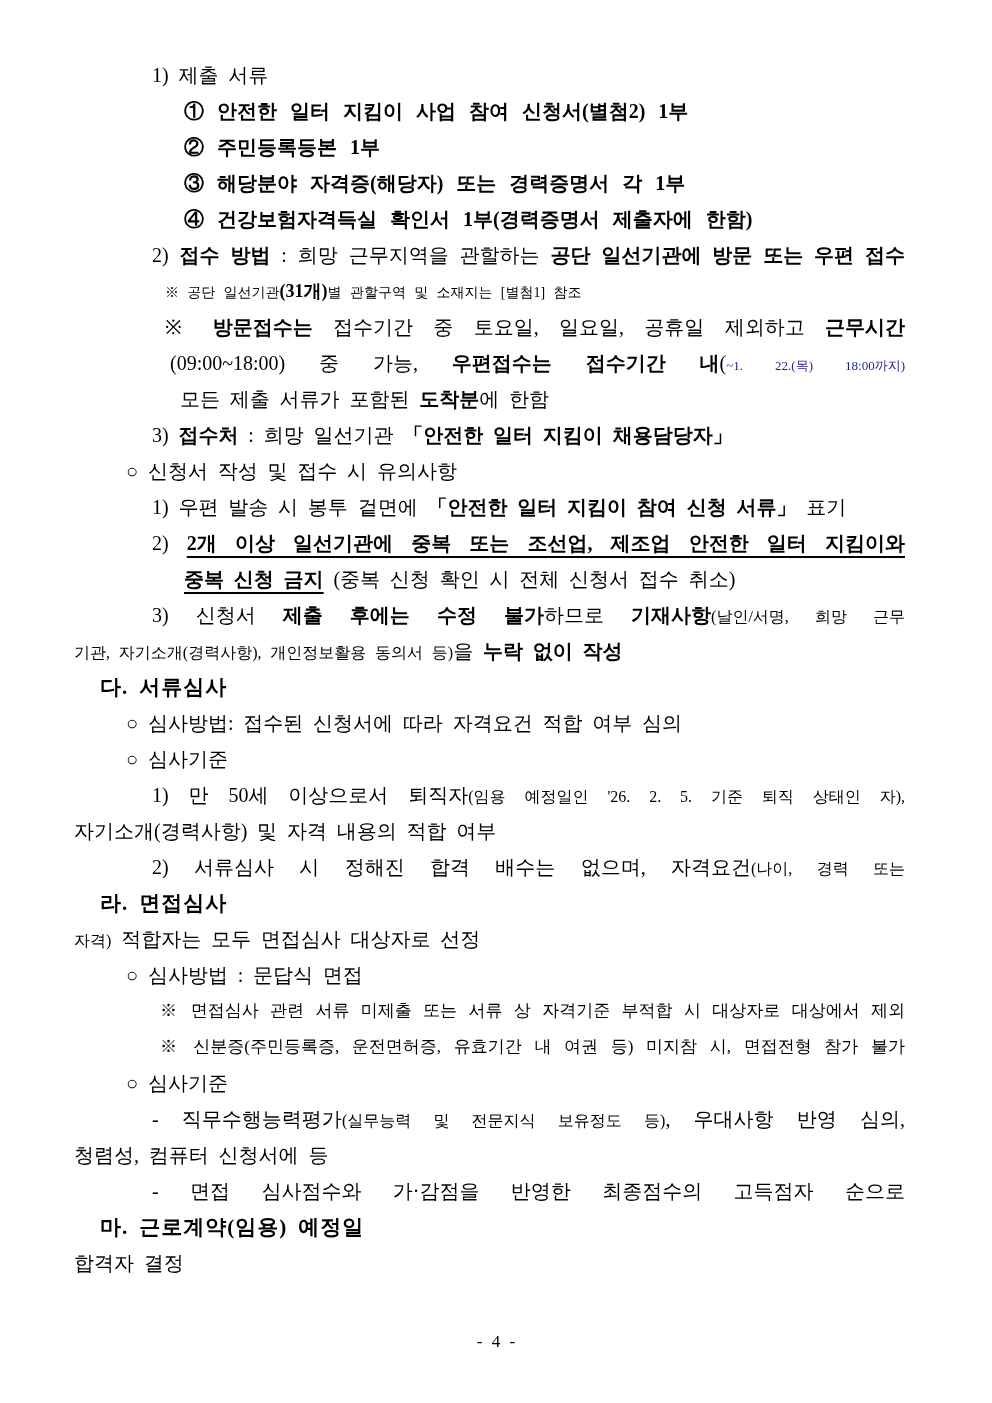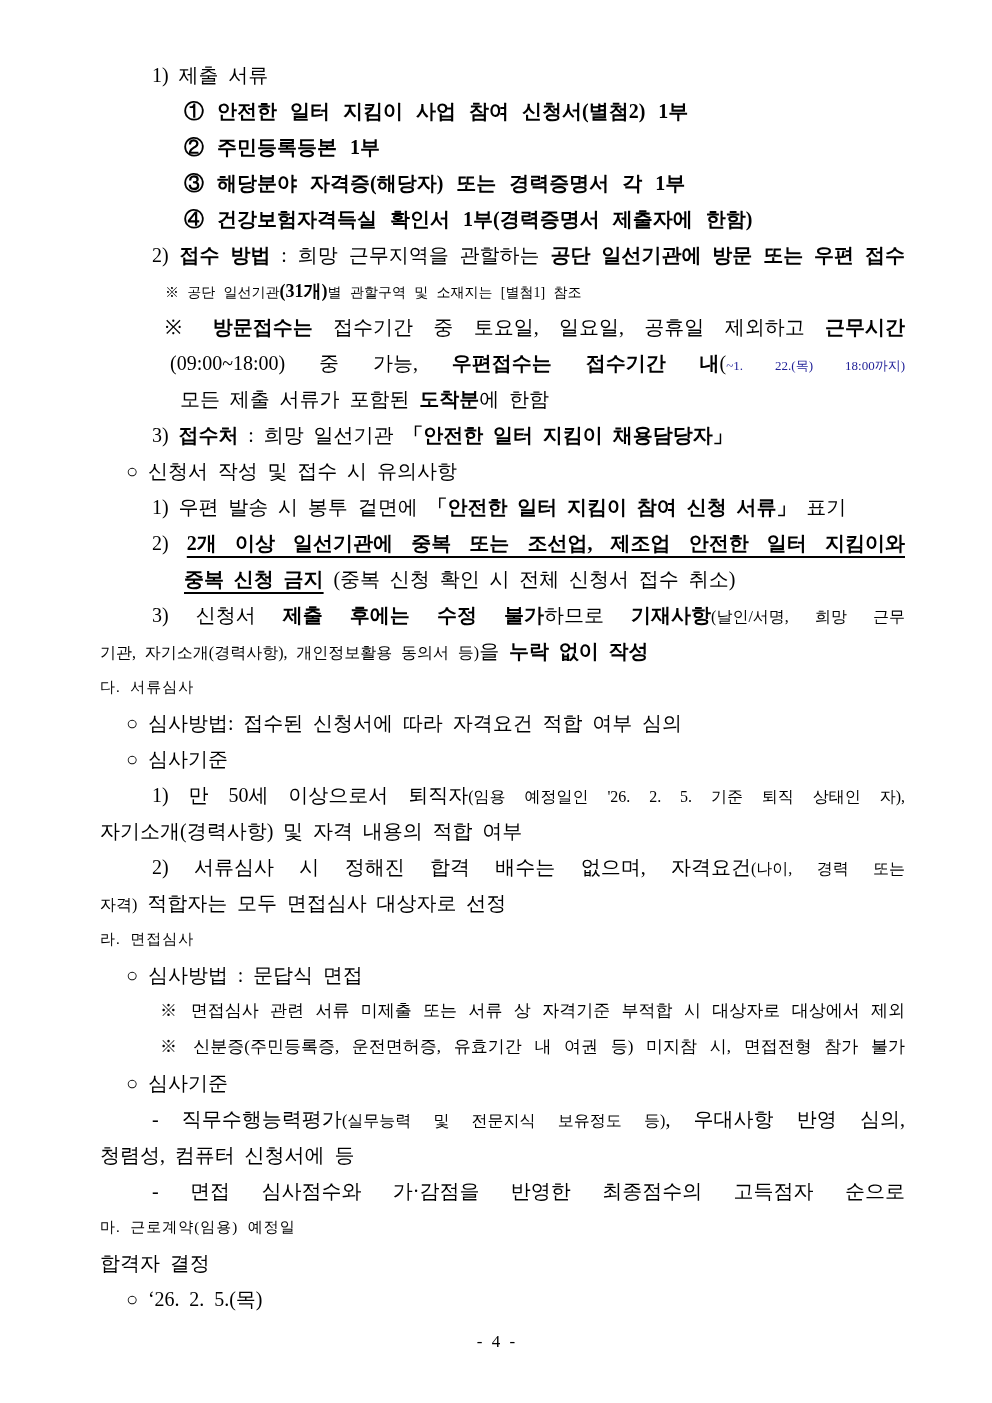--- a/index.html
+++ b/index.html
@@ -33,28 +33,28 @@
     overflow:hidden;
     height:36px;
   }
   .wide{word-spacing:0.5em;}
   
   .head{margin-left:100px;}
   .circ{margin-left:126px;}
   .num{margin-left:152px;}
   .star{margin-left:165px;}
   .sub{margin-left:184px;}
-  .cont{margin-left:100px;}
+  .cont{margin-left:74px;}
   .time{margin-left:170px;}
   .doc{margin-left:180px;}
   .subx{margin-left:160px;}
   
   .s-n{font-size:20px;}
   .s-b{font-size:20px;font-weight:bold;}
-  .s-h{font-size:15px;font-weight:normal;letter-spacing:1px;}
+  .s-h{font-size:21px;font-weight:bold;letter-spacing:1px;}
   .s-sm{font-size:16px;font-family:Liberation Serif, serif;}
   .s-s18{font-size:14px;}
   .s-b18{font-size:18px;font-weight:bold;}
   .s-s17{font-size:17px;}
   .s-blue{font-size:13px;color:var(--blue);}
   .s-bu{
     font-size:20px;font-weight:bold;
     text-decoration:underline;
     text-decoration-thickness:2px;
     text-underline-offset:6px;
@@ -86,27 +86,26 @@
       <div class="line num just"><span class="s-n">2) </span><span class="s-bu">2개 이상 일선기관에 중복 또는 조선업, 제조업 안전한 일터 지킴이와</span></div>
       <div class="line sub"><span class="s-bu">중복 신청 금지</span><span class="s-n"> (중복 신청 확인 시 전체 신청서 접수 취소)</span></div>
       <div class="line num just"><span class="s-n">3) 신청서 </span><span class="s-b">제출 후에는 수정 불가</span><span class="s-n">하므로 </span><span class="s-b">기재사항</span><span class="s-sm">(날인/서명, 희망 근무</span></div>
       <div class="line cont"><span class="s-sm">기관, 자기소개(경력사항), 개인정보활용 동의서 등)</span><span class="s-n">을 </span><span class="s-b">누락 없이 작성</span></div>
       <div class="line head"><span class="s-h">다. 서류심사</span></div>
       <div class="line circ"><span class="s-n">○ 심사방법: 접수된 신청서에 따라 자격요건 적합 여부 심의</span></div>
       <div class="line circ"><span class="s-n">○ 심사기준</span></div>
       <div class="line num just"><span class="s-n">1) 만 50세 이상으로서 퇴직자</span><span class="s-sm">(임용 예정일인 '26. 2. 5. 기준 퇴직 상태인 자),</span></div>
       <div class="line cont"><span class="s-n">자기소개(경력사항) 및 자격 내용의 적합 여부</span></div>
       <div class="line num just"><span class="s-n">2) 서류심사 시 정해진 합격 배수는 없으며, 자격요건</span><span class="s-sm">(나이, 경력 또는</span></div>
+      <div class="line head"><span class="s-h">라. 면접심사</span></div>
       <div class="line cont"><span class="s-sm">자격)</span><span class="s-n"> 적합자는 모두 면접심사 대상자로 선정</span></div>
-      <div class="line head"><span class="s-h">라. 면접심사</span></div>
       <div class="line circ"><span class="s-n">○ 심사방법 : 문답식 면접</span></div>
       <div class="line subx just"><span class="s-s17">※ 면접심사 관련 서류 미제출 또는 서류 상 자격기준 부적합 시 대상자로 대상에서 제외</span></div>
       <div class="line subx just"><span class="s-s17">※ 신분증(주민등록증, 운전면허증, 유효기간 내 여권 등) 미지참 시, 면접전형 참가 불가</span></div>
       <div class="line circ"><span class="s-n">○ 심사기준</span></div>
       <div class="line num just"><span class="s-n">- 직무수행능력평가</span><span class="s-sm">(실무능력 및 전문지식 보유정도 등)</span><span class="s-n">, 우대사항 반영 심의,</span></div>
       <div class="line cont"><span class="s-n">청렴성, 컴퓨터 신청서에 등</span></div>
       <div class="line num just"><span class="s-n">- 면접 심사점수와 가·감점을 반영한 최종점수의 고득점자 순으로</span></div>
       <div class="line head"><span class="s-h">마. 근로계약(임용) 예정일</span></div>
       <div class="line cont"><span class="s-n">합격자 결정</span></div>
-      <div class="line circ"><span class="s-n">○ ‘26. 2. 5.(목)</span></div>
     </div>
   <div class="footer">- 4 -</div>
 </div>
 
 </body></html>

